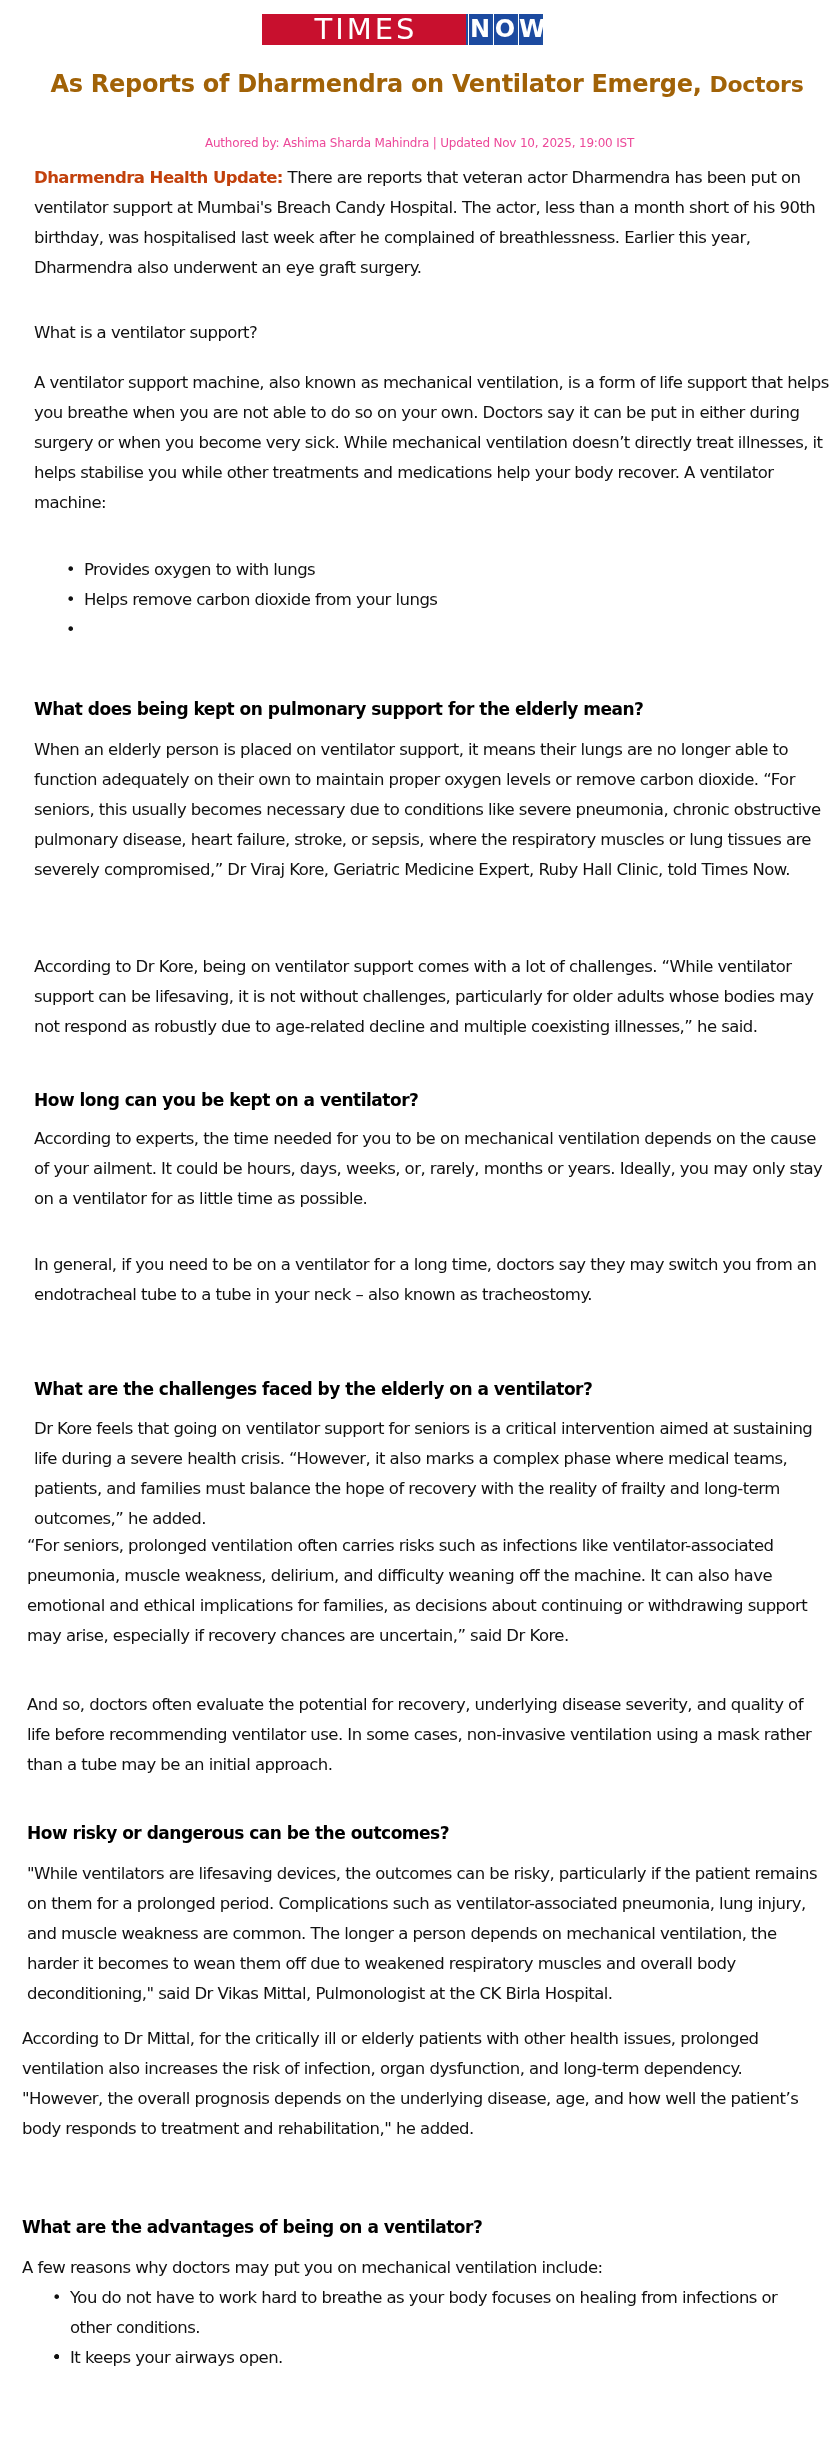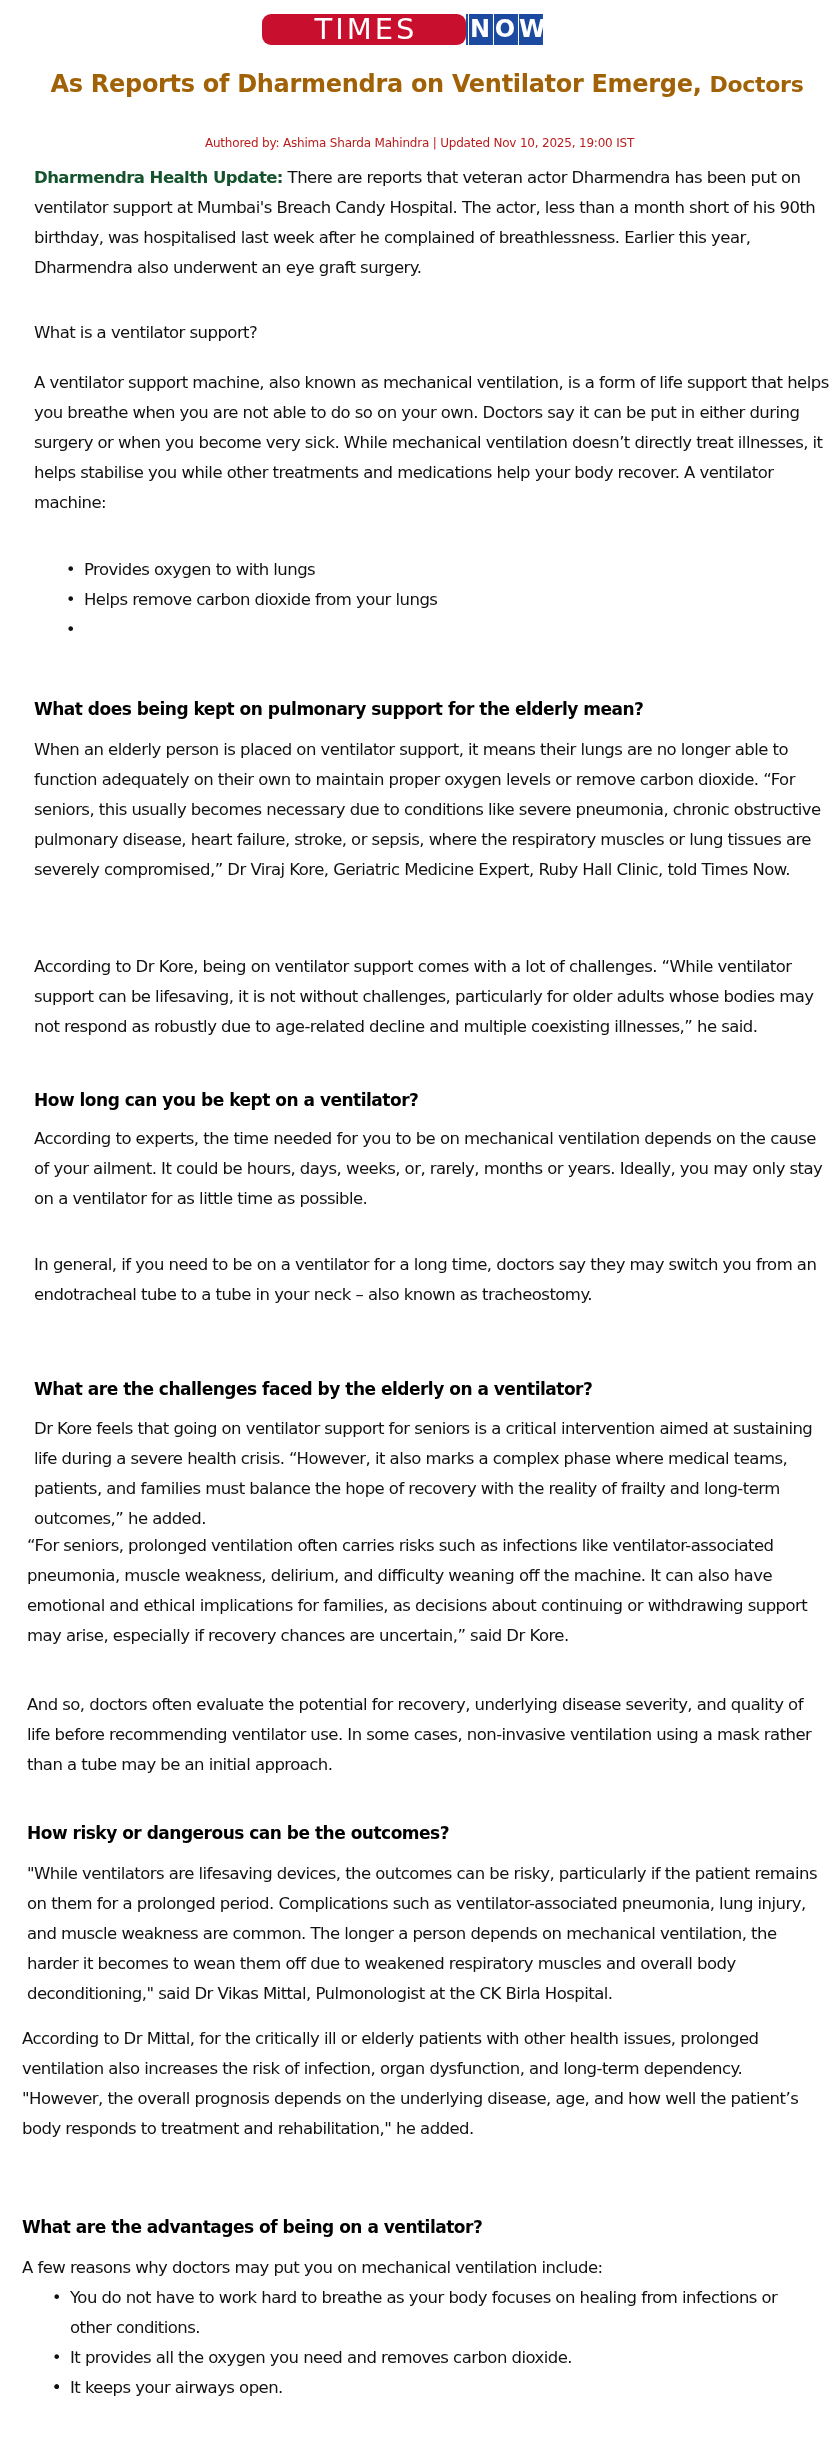--- a/index.html
+++ b/index.html
@@ -15,44 +15,43 @@
     position: absolute; left: 262px; top: 14px;
     height: 31px; display: flex; align-items: stretch;
   }
   .logo-times {
     background: #c8102e; color: #ffffff;
     font-family: "DejaVu Sans", sans-serif;
     font-size: 29px; line-height: 31px; letter-spacing: 3px;
     padding: 0 6px 0 10px; font-weight: normal;
     display: flex; align-items: center; width: 188px; justify-content: center;
     transform-origin: left center;
-    border-radius: 9px;
   }
   .logo-now { display: flex; background: #1f4fa0; padding: 0 2px; gap: 2px; }
   .logo-now span {
     background: #1c4aa0; color: #ffffff; font-weight: bold;
     font-size: 24px; line-height: 31px; width: 22px; text-align: center;
     border-left: 1px solid #ffffff;
   }
   .headline {
     position: absolute; left: 30px; top: 62px; width: 780px;
     font-size: 24px; line-height: 31px; font-weight: bold; color: #a16207;
     margin: 7px; text-align: center; letter-spacing: -0.3px;
   }
   .headline .small { font-size: 22px; }
   .byline {
     position: absolute; left: 0; width: 839px; top: 136px;
-    text-align: center; font-size: 12px; color: #b91c1c; letter-spacing: -0.2px;
+    text-align: center; font-size: 12px; color: #ec4899; letter-spacing: -0.2px;
   }
   .blk {
     position: absolute; margin: 0;
     font-size: 16.5px; line-height: 30px; letter-spacing: -0.55px;
     color: #111;
   }
-  .blk b { font-weight: bold; color: #14532d; }
+  .blk b { font-weight: bold; color: #c2410c; }
   .h {
     position: absolute; margin: 0;
     font-size: 17px; line-height: 30px; font-weight: bold; color: #000;
     letter-spacing: -0.5px;
   }
   ul.blist {
     position: absolute; margin: 0; padding: 0; list-style: none;
     font-size: 16.5px; line-height: 30px; letter-spacing: -0.55px; color: #111;
   }
   ul.blist li { position: relative; padding-left: 18px; }
@@ -117,16 +116,16 @@
 <p class="blk" style="left:27px; top:1859px; width:805px;">"While ventilators are lifesaving devices, the outcomes can be risky, particularly if the patient remains on them for a prolonged period. Complications such as ventilator-associated pneumonia, lung injury, and muscle weakness are common. The longer a person depends on mechanical ventilation, the harder it becomes to wean them off due to weakened respiratory muscles and overall body deconditioning," said Dr Vikas Mittal, Pulmonologist at the CK Birla Hospital.</p>
 
 <p class="blk" style="left:22px; top:2024px; width:805px;">According to Dr Mittal, for the critically ill or elderly patients with other health issues, prolonged ventilation also increases the risk of infection, organ dysfunction, and long-term dependency. "However, the overall prognosis depends on the underlying disease, age, and how well the patient’s body responds to treatment and rehabilitation," he added.</p>
 
 <h2 class="h" style="left:22px; top:2212px; width:790px;">What are the advantages of being on a ventilator?</h2>
 
 <p class="blk" style="left:22px; top:2253px; width:790px;">A few reasons why doctors may put you on mechanical ventilation include:</p>
 
 <ul class="blist" style="left:52px; top:2283px; width:745px;">
   <li><span class="dot">•</span><span>You do not have to work hard to breathe as your body focuses on healing from infections or other conditions.</span></li>
-  <li><span class="dot">•</span><span>It provides all the oxygen you need and removes carbon dioxide.</span></li>
+  <li><span class="dot">•</span></li>
   <li><span class="dot">•</span></li>
   <li><span class="dot">•</span><span>It keeps your airways open.</span></li>
 </ul>
 
 </body></html>

